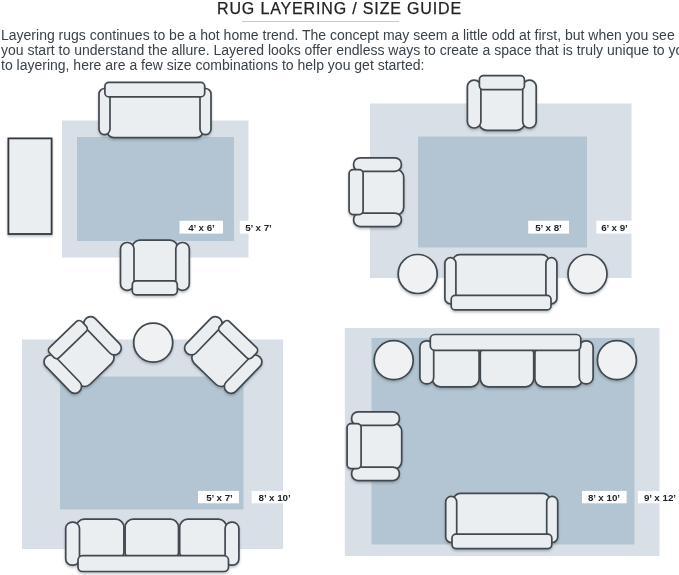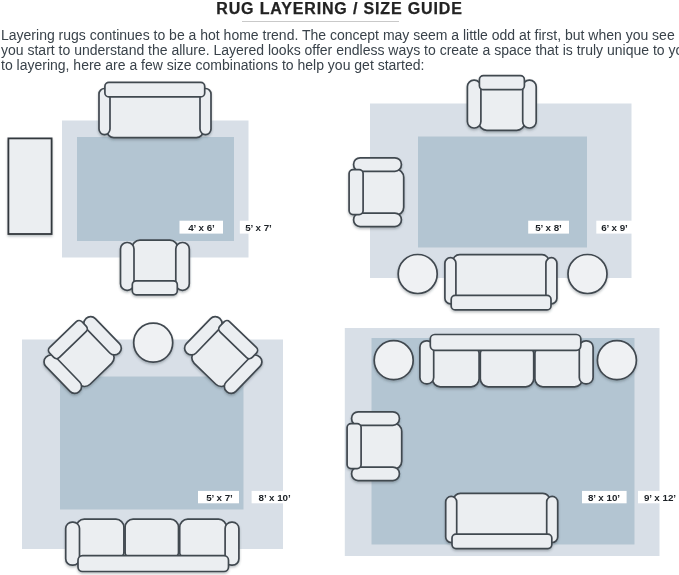--- a/index.html
+++ b/index.html
@@ -1,17 +1,17 @@
 <!DOCTYPE html>
 <html><head>
 <meta charset="utf-8">
 <style>
   html,body{margin:0;padding:0;background:#ffffff;}
   body{width:679px;height:575px;position:relative;font-family:"Liberation Sans", sans-serif;overflow:hidden;}
-  .title{position:absolute;left:0;top:0;width:679px;text-align:center;font-size:16px;letter-spacing:0.85px;color:#222222;font-weight:700;-webkit-text-stroke:0.25px #222222;}
+  .title{position:absolute;left:0;top:0;width:679px;text-align:center;font-size:16px;letter-spacing:0.85px;color:#222222;font-weight:400;-webkit-text-stroke:0.25px #222222;}
   .rule{position:absolute;left:242px;top:21px;width:157px;height:1px;background:#c9c9c9;}
   .para{position:absolute;left:1px;top:28px;width:670px;font-size:14px;line-height:15px;color:#39424a;white-space:nowrap;}
   svg{position:absolute;left:0;top:0;}
   .lbl{font-size:9.8px;font-weight:bold;fill:#1c2126;}
 </style>
 </head>
 <body>
 
 <div class="title">RUG LAYERING / SIZE GUIDE</div>
 

